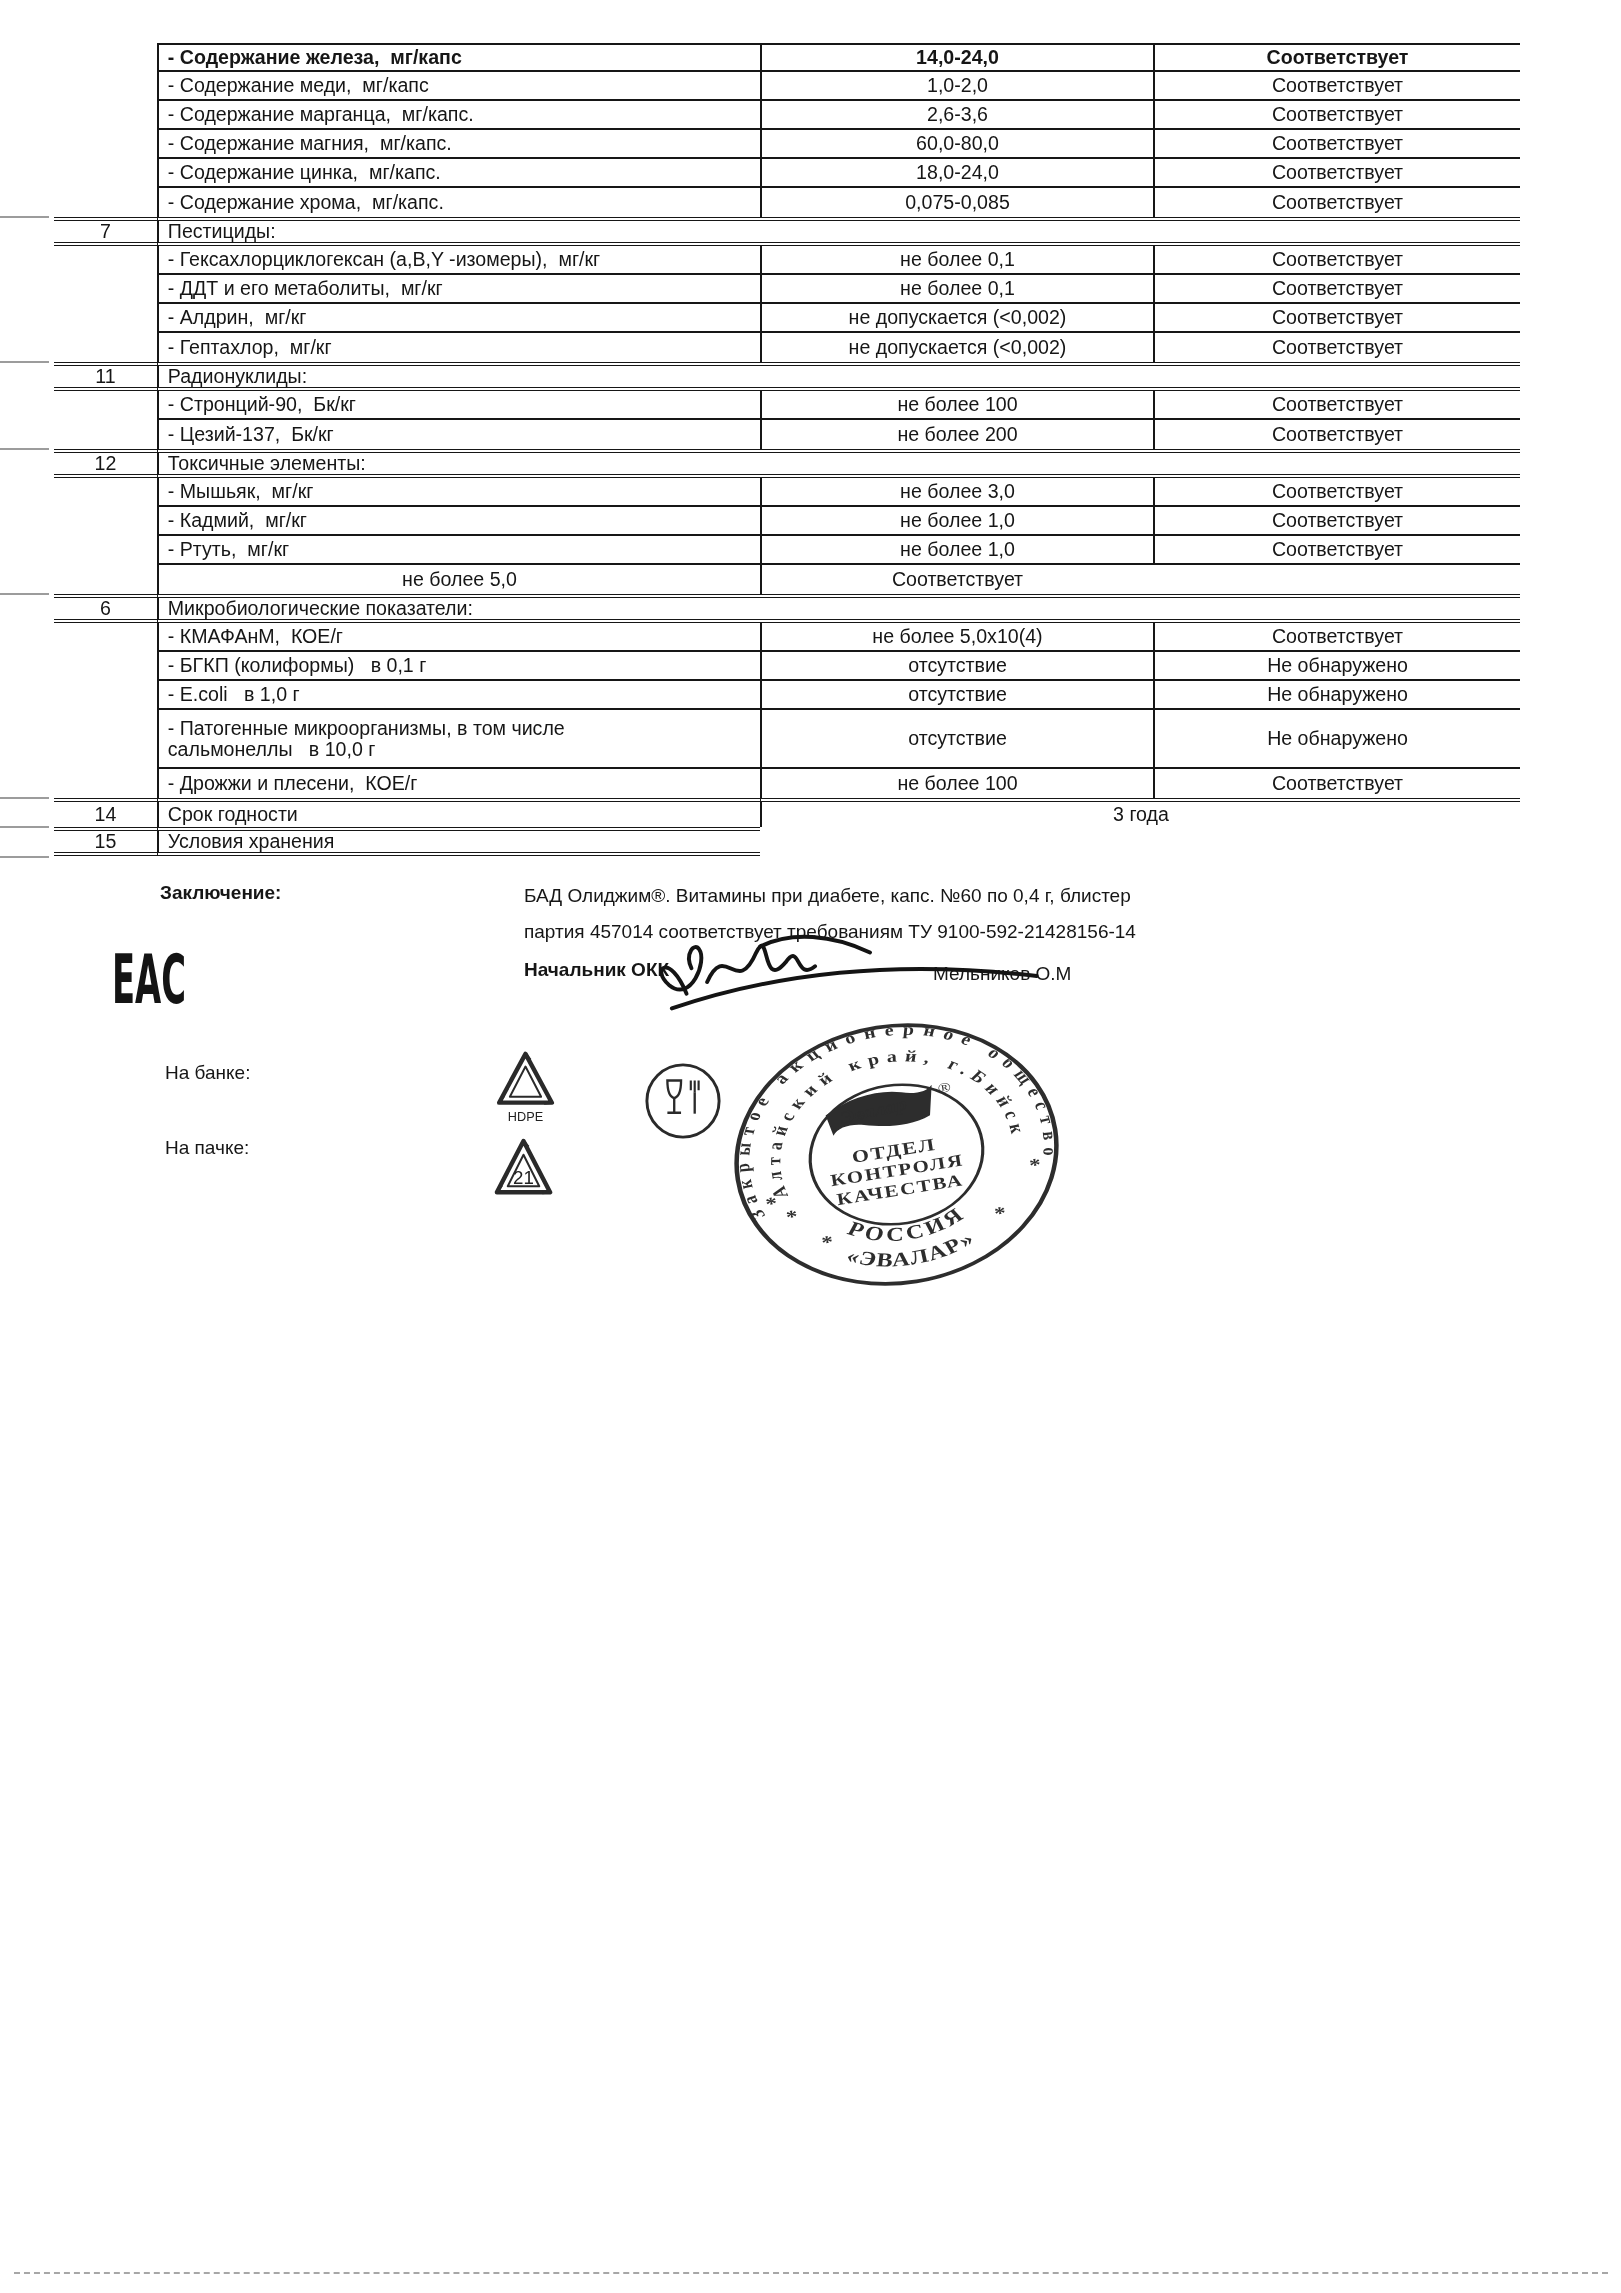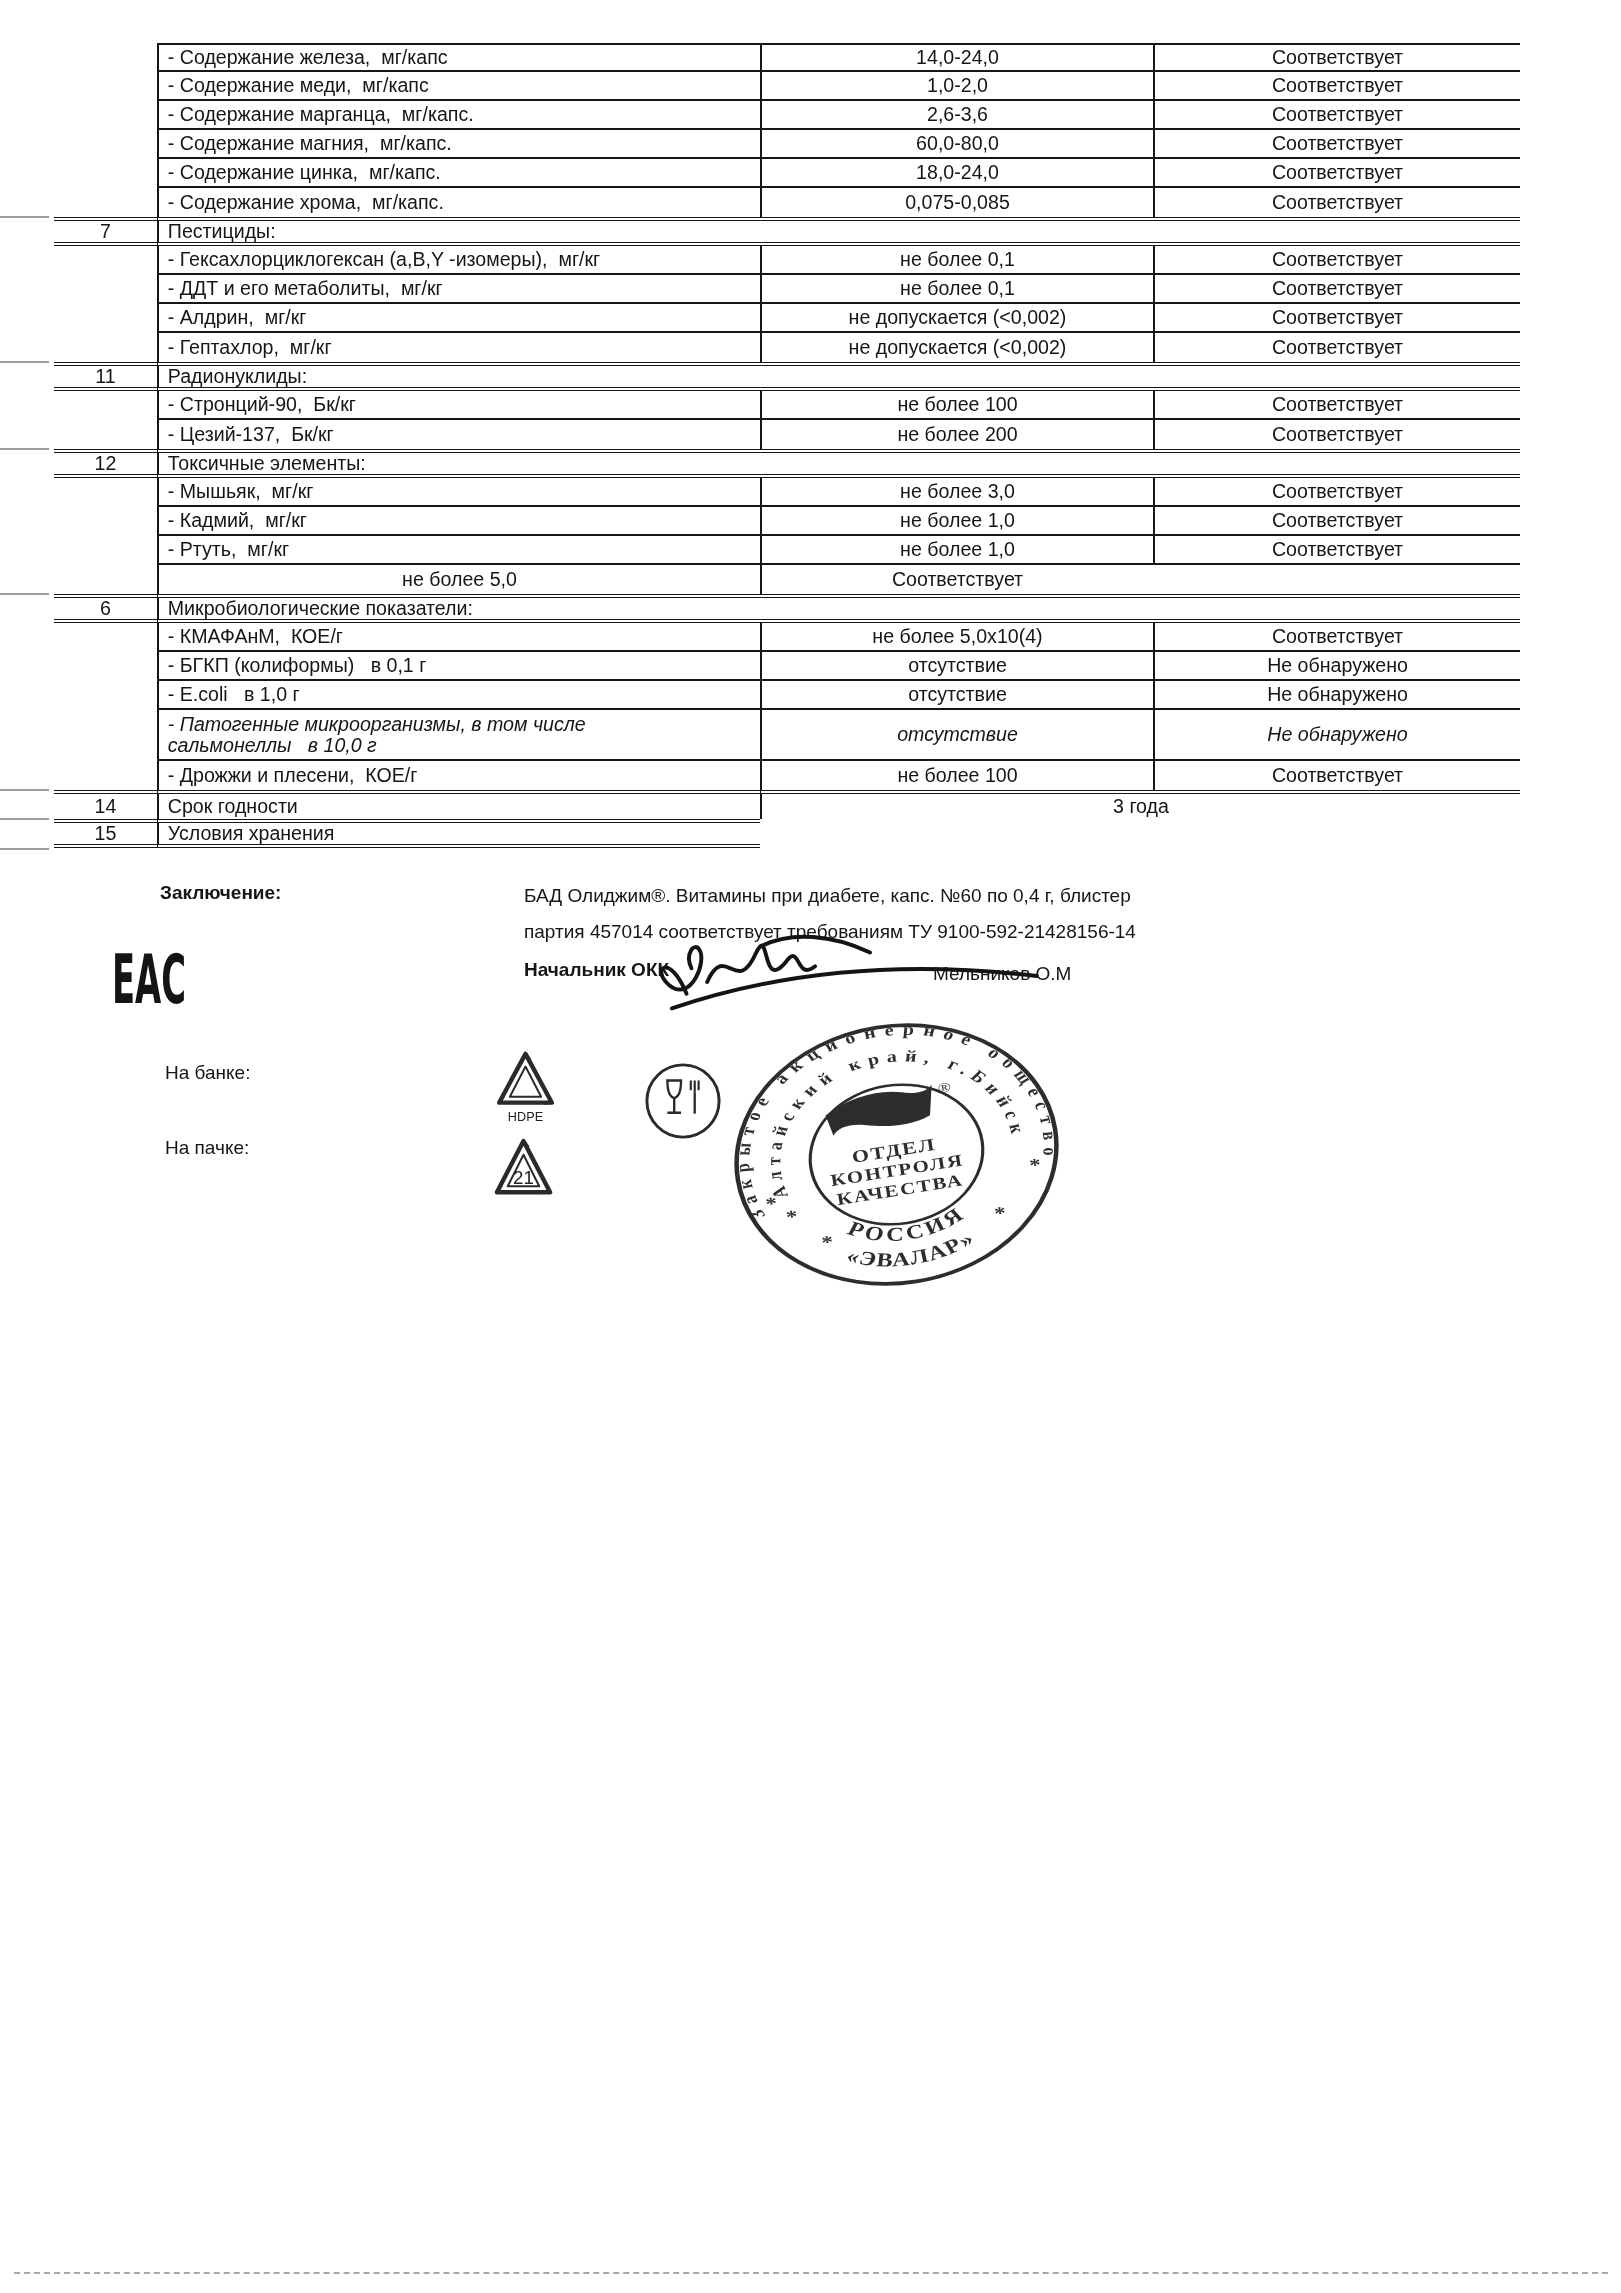--- a/index.html
+++ b/index.html
@@ -4,29 +4,29 @@
 <title>Протокол качества</title>
 <style>
   html,body{margin:0;padding:0;background:#ffffff;}
   .page{
     position:relative;width:1621px;height:2294px;background:#ffffff;
     font-family:"Liberation Sans", sans-serif;color:#161616;overflow:hidden;
   }
   
   .spec-table{position:absolute;left:54px;top:43px;width:1465px;}
   .trow{display:grid;grid-template-columns:103px 603px 393px 367px;height:29px;position:relative;}
-  .trow.tall{height:51px;font-style:italic;}
+  .trow.tall{height:59px;}
   .c{box-sizing:border-box;display:flex;align-items:center;font-size:19.6px;line-height:1.05;}
   .c-num{justify-content:center;}
   .c-name{padding:0 5.9px 0 8.8px;white-space:pre-wrap;border-left:2px solid #161616;}
   .c-center{justify-content:center;text-align:center;}
   .trow.data .c-center{border-left:2px solid #161616;}
   .trow.data .c:not(.c-num){border-bottom:2px solid #161616;}
   .trow.data.no-bb .c{border-bottom:none;}
-  .trow.first .c:not(.c-num){border-top:2.9px solid #161616;}
+  .trow.first .c:not(.c-num){border-top:2.9px solid #161616;font-weight:bold;}
   .trow.section .c{border-top:4.9px double #161616;border-bottom:4.9px double #161616;}
   .trow.span .c{border-top:4.9px double #161616;}
   .trow.last .c{border-bottom:4.9px double #161616;}
   .c-merge3{grid-column:2/5;}
   .c-merge2{grid-column:3/5;}
   .trow.span .c-merge2{border-left:2px solid #161616;}
   .trow.section::before,.trow.span::before{
     content:"";position:absolute;left:-54px;top:-1px;width:49px;height:2px;background:#4a4a4a;opacity:.55;}
   .trow.last::after{
     content:"";position:absolute;left:-54px;bottom:-2px;width:49px;height:2px;background:#4a4a4a;opacity:.55;}

